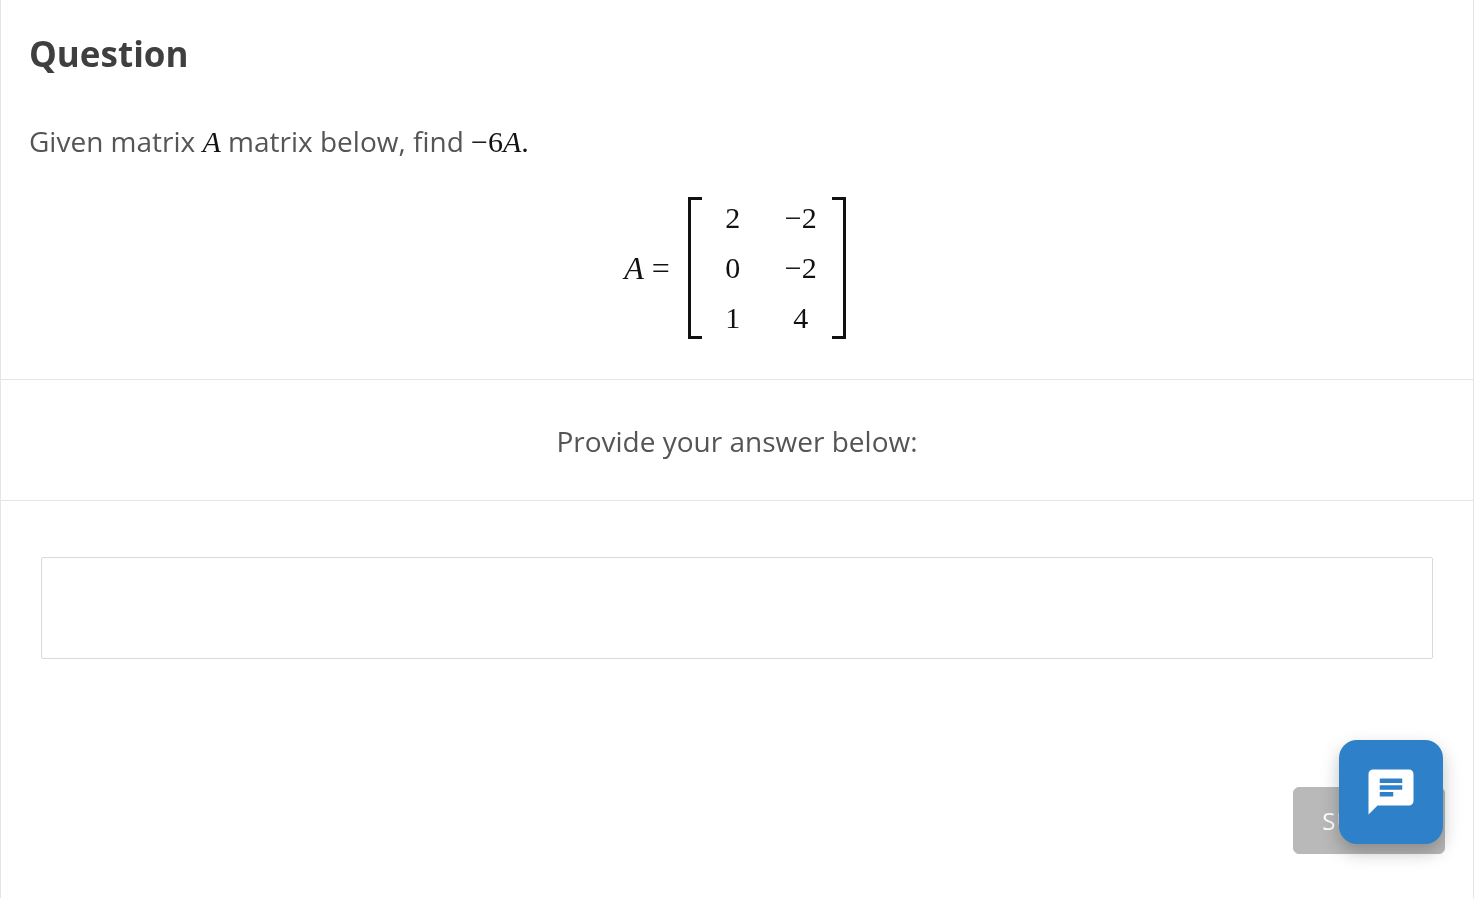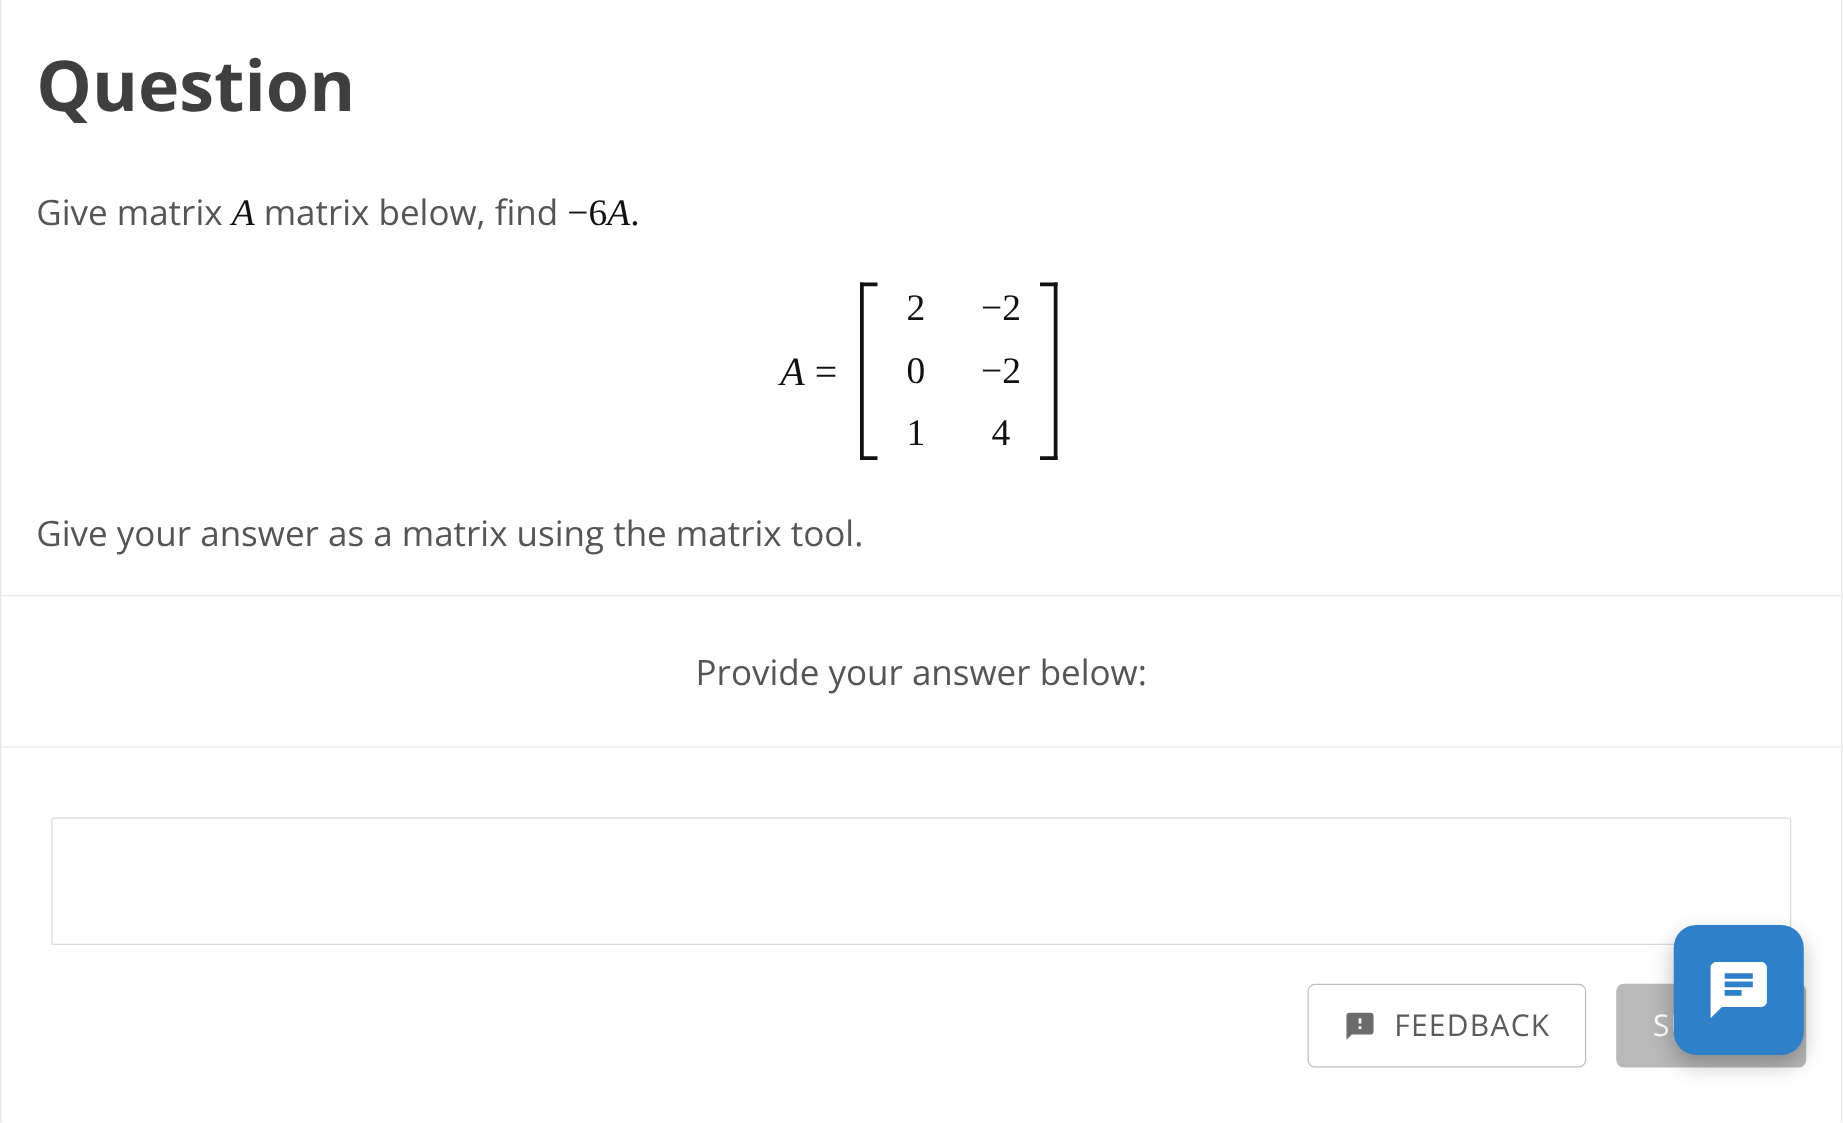--- a/index.html
+++ b/index.html
@@ -1,19 +1,19 @@
 <!DOCTYPE html>
 <html><head>
 <meta charset="utf-8">
 <style>
   * { box-sizing: border-box; margin: 0; padding: 0; }
   html, body { width: 1474px; height: 898px; font-family: "Open Sans", "Helvetica Neue", Arial, sans-serif; background: #fff; color: #444; }
   .page { width: 1474px; height: 898px; position: relative; border-left: 1px solid #e5e5e5; border-right: 1px solid #e5e5e5; }
   .inner { padding: 30px 28px 0 28px; }
-  .q-heading { font-size: 56px; font-weight: 700; color: #3f3f3f; margin-bottom: 44px; }
+  .q-heading { font-size: 35px; font-weight: 700; color: #3f3f3f; margin-bottom: 44px; }
   .q-prompt { font-size: 28px; color: #555; line-height: 1.4; font-weight: 400; }
   .math-var { font-family: "Times New Roman", Times, serif; font-style: italic; font-size: 30px; color: #111; }
   .math-upright { font-family: "Times New Roman", Times, serif; font-style: normal; font-size: 30px; color: #111; }
 
   .matrix-row { display: flex; justify-content: center; align-items: center; margin: 34px 0 40px; }
   .matrix-label { font-family: "Times New Roman", Times, serif; font-size: 32px; color: #111; margin-right: 14px; }
   .matrix-label .ital { font-style: italic; }
   .matrix-wrap { display: flex; align-items: stretch; }
   .bracket { width: 18px; position: relative; }
   .bracket::before { content: ""; position: absolute; top: 0; bottom: 0; width: 3px; background: #111; }
@@ -43,21 +43,21 @@
   .chat-fab svg { width: 54px; height: 54px; fill: #fff; }
 </style>
 </head>
 <body>
 
 <div class="page">
   <div class="inner">
     <h1 class="q-heading">Question</h1>
 
     <p class="q-prompt">
-      <span>Give matrix </span><span class="math-var">A</span><span> matrix below, find </span><span class="math-upright">−</span><span class="math-upright">6</span><span class="math-var">A</span><span class="math-upright">.</span>
+      <span>Given matrix </span><span class="math-var">A</span><span> matrix below, find </span><span class="math-upright">−</span><span class="math-upright">6</span><span class="math-var">A</span><span class="math-upright">.</span>
     </p>
 
     <div class="matrix-row">
       <div class="matrix-label">
         <span class="ital">A</span><span> = </span>
       </div>
       <div class="matrix-wrap">
         <div class="bracket left">
             <span class="tick top"></span>
             <span class="tick bottom"></span>
@@ -70,40 +70,33 @@
           <span>1</span>
           <span>4</span>
         </div>
         <div class="bracket right">
             <span class="tick top"></span>
             <span class="tick bottom"></span>
           </div>
       </div>
     </div>
 
-    <p class="hint">Give your answer as a matrix using the matrix tool.</p>
 
     <div class="divider"></div>
 
     <p class="provide">Provide your answer below:</p>
 
     <div class="divider"></div>
   </div>
 
   <div class="answer-area" style="margin-top:56px;">
     <div class="answer-box"></div>
   </div>
 
   <div class="button-row">
-    <button class="btn">
-      <svg class="fb-icon" viewBox="0 0 24 24">
-          <path fill="#6b6b6b" d="M20 2H4c-1.1 0-2 .9-2 2v18l4-4h14c1.1 0 2-.9 2-2V4c0-1.1-.9-2-2-2zm-7 12h-2v-2h2v2zm0-4h-2V6h2v4z"></path>
-        </svg>
-      <span>FEEDBACK</span>
-    </button>
     <button class="btn submit">
       <span>SUBMIT</span>
     </button>
   </div>
 
   <div class="chat-fab">
     <svg viewBox="0 0 24 24">
         <path d="M20 2H4c-1.1 0-2 .9-2 2v18l4-4h14c1.1 0 2-.9 2-2V4c0-1.1-.9-2-2-2zM7 9h10v2H7V9zm6 5H7v-2h6v2zm4-6H7V6h10v2z"></path>
       </svg>
   </div>

